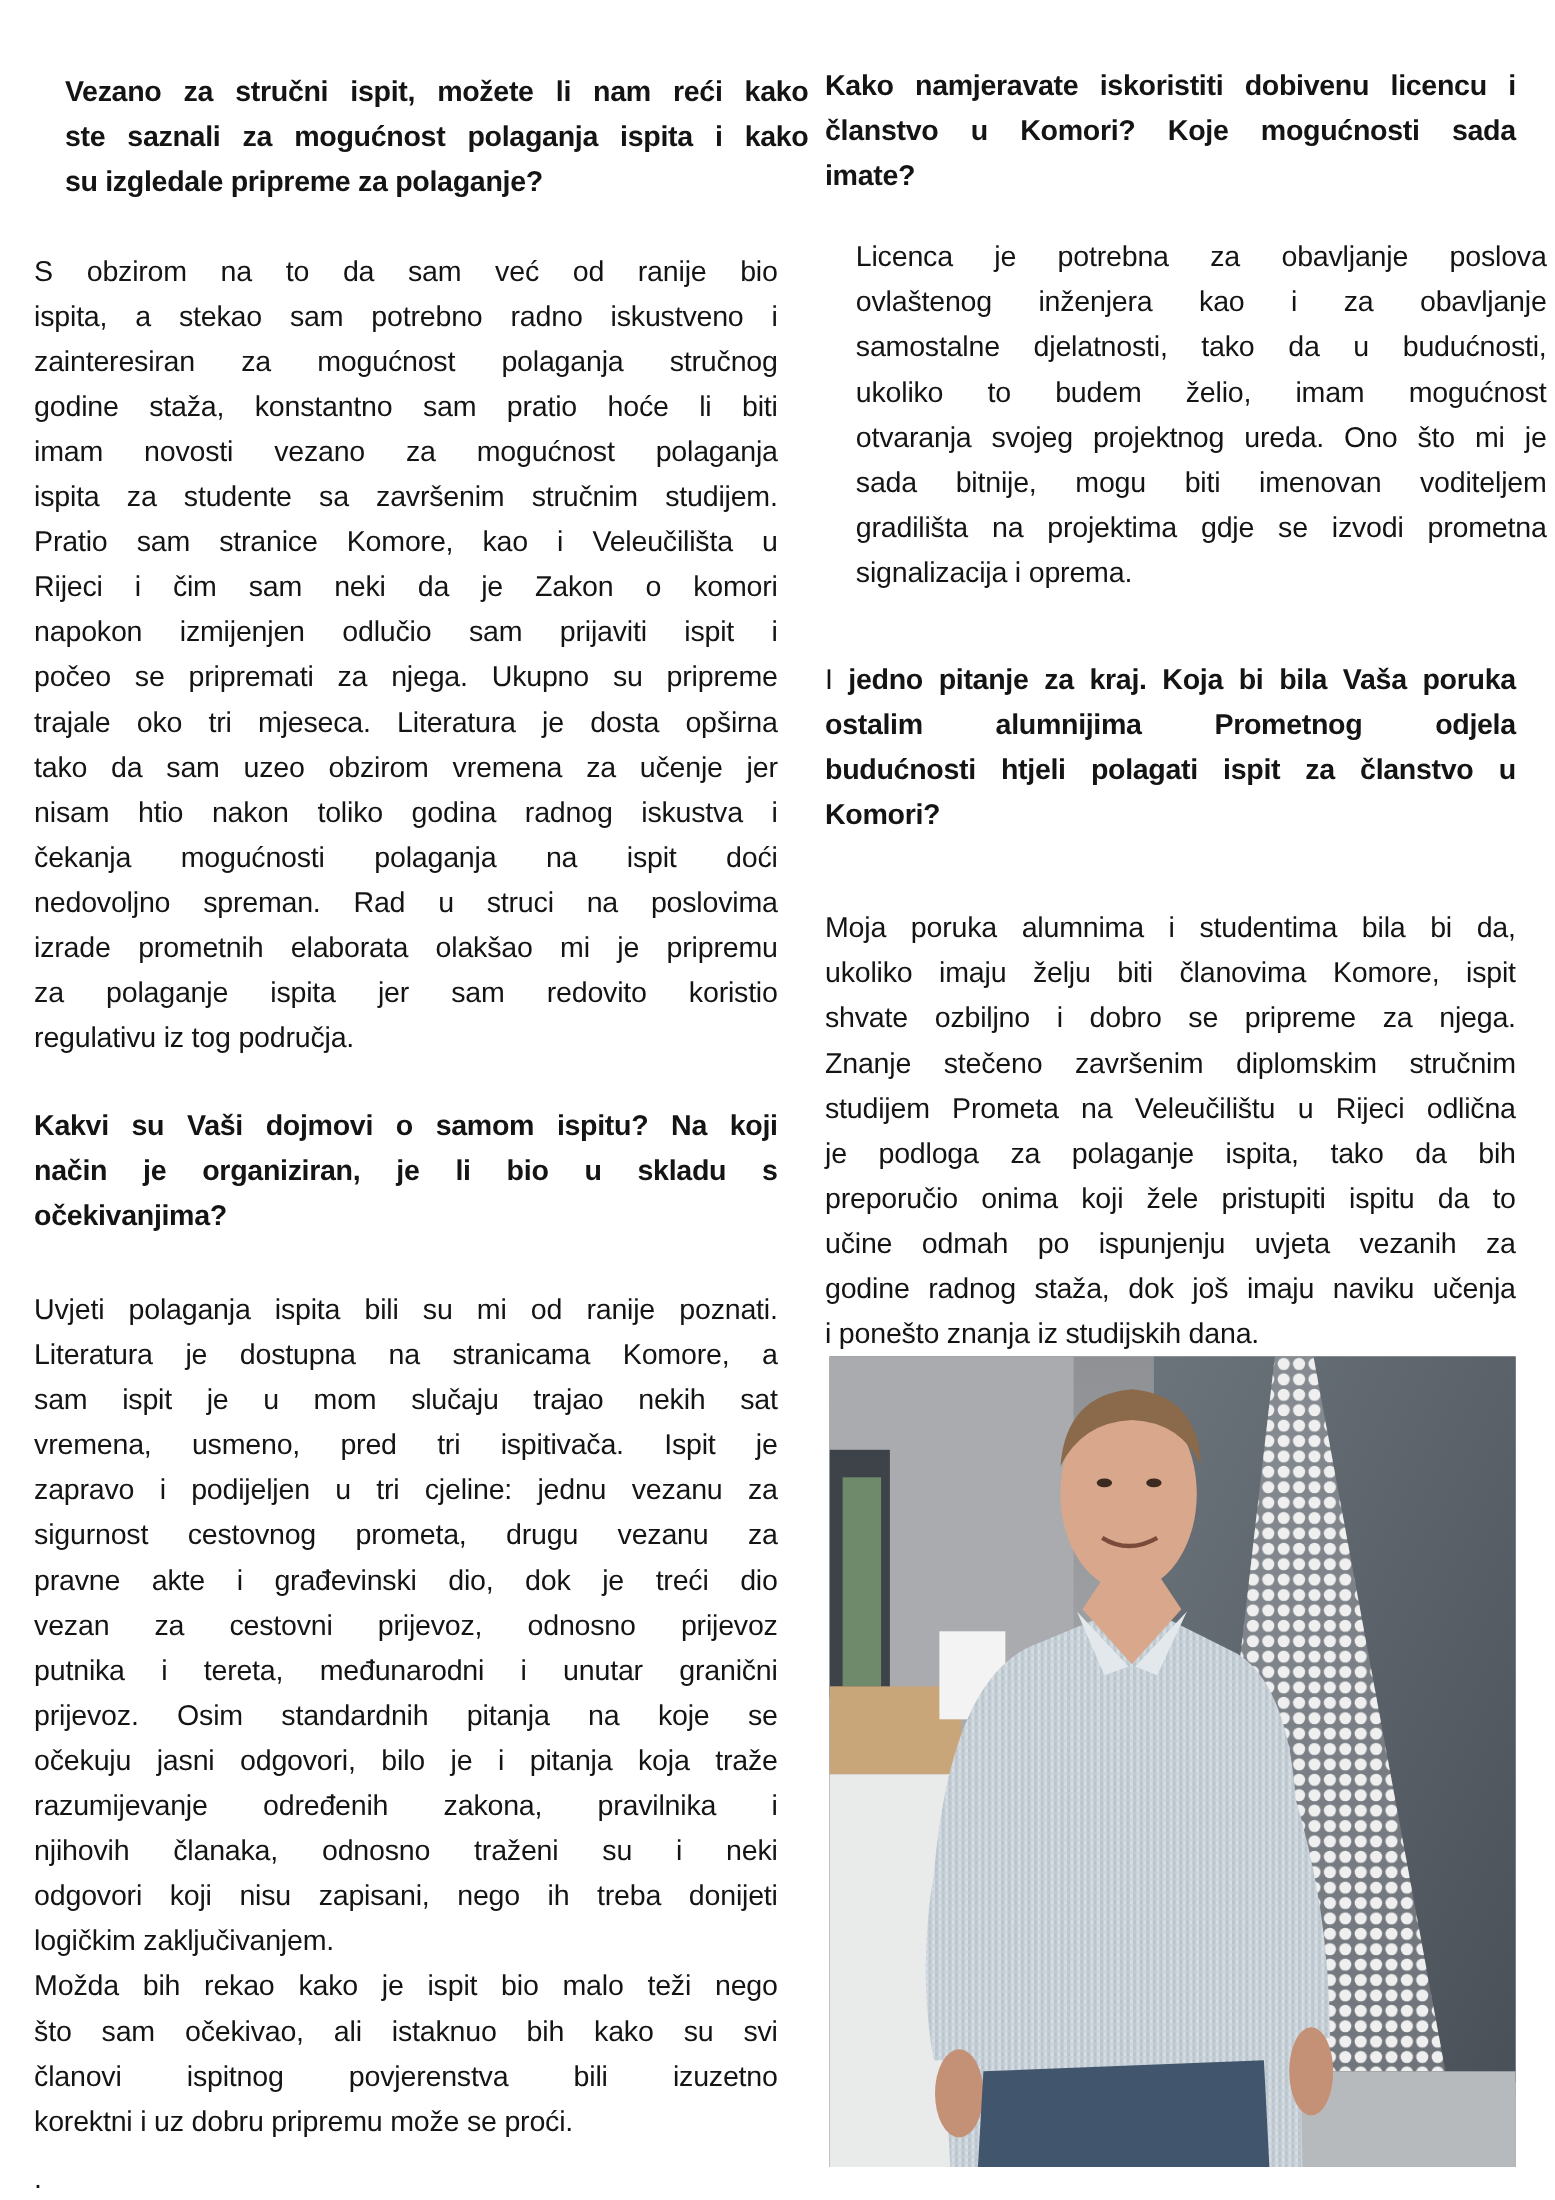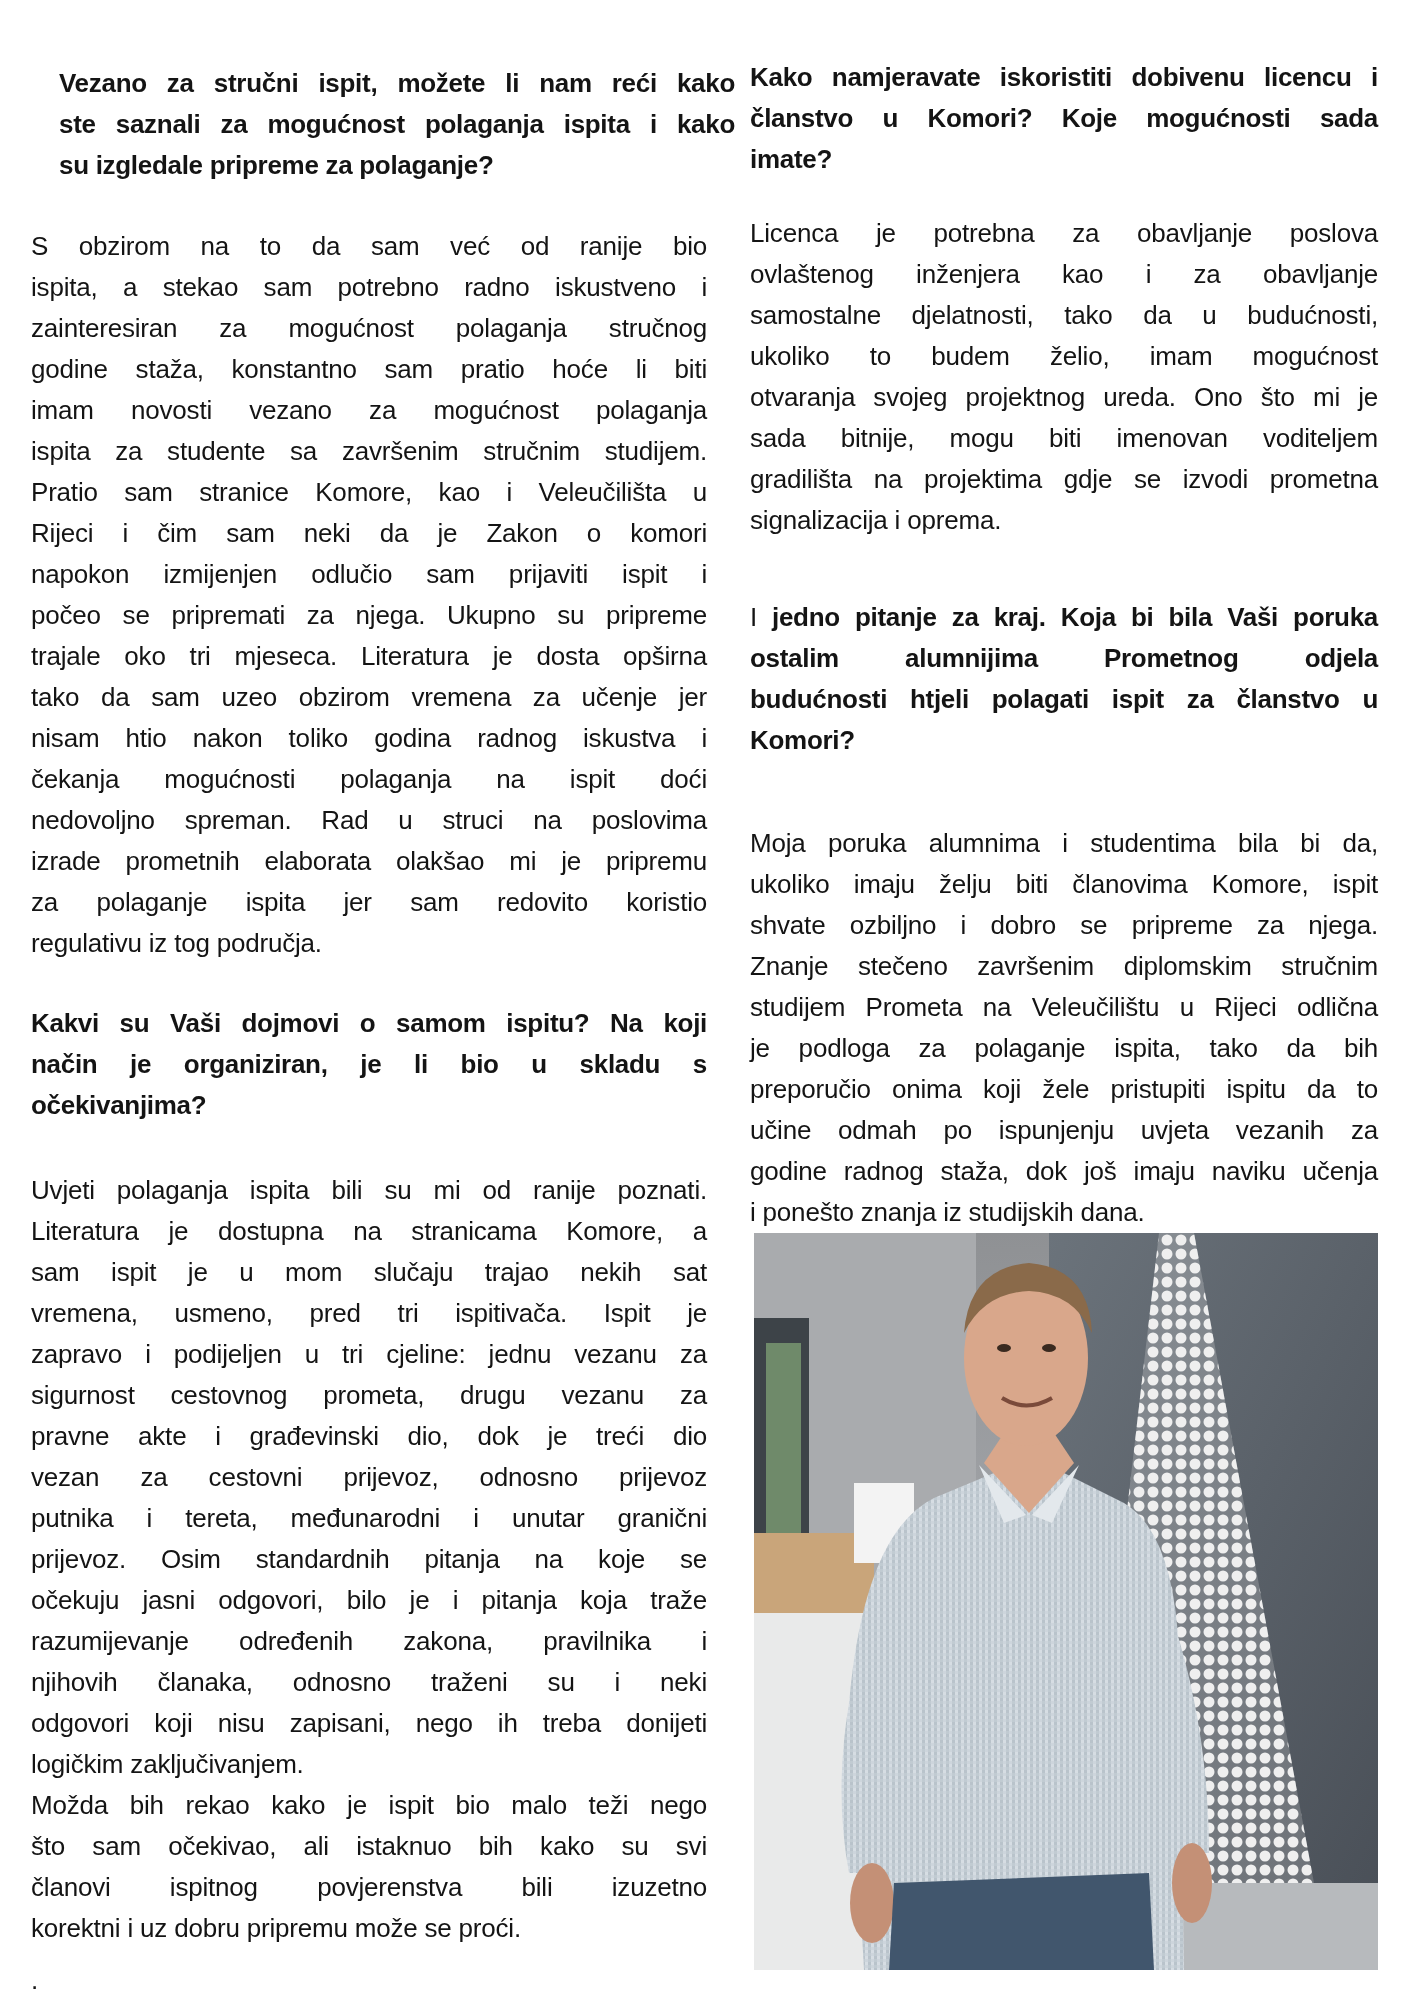--- a/index.html
+++ b/index.html
@@ -77,33 +77,33 @@
 </div>
 
 <div class="dot">.</div>
 
 <div class="block q right" style="top:57px;">
   <span class="line">Kako namjeravate iskoristiti dobivenu licencu i</span>
   <span class="line">članstvo u Komori? Koje mogućnosti sada</span>
   <span class="line last">imate?</span>
 </div>
 
-<div class="block a right" style="top:213px;">
+<div class="block a right" style="top:213px;margin-left:28px;">
   <span class="line">Licenca je potrebna za obavljanje poslova</span>
   <span class="line">ovlaštenog inženjera kao i za obavljanje</span>
   <span class="line">samostalne djelatnosti, tako da u budućnosti,</span>
   <span class="line">ukoliko to budem želio, imam mogućnost</span>
   <span class="line">otvaranja svojeg projektnog ureda. Ono što mi je</span>
   <span class="line">sada bitnije, mogu biti imenovan voditeljem</span>
   <span class="line">gradilišta na projektima gdje se izvodi prometna</span>
   <span class="line last">signalizacija i oprema.</span>
 </div>
 
 <div class="block q right" style="top:597px;">
-  <span class="line"><span style="font-weight:normal">I</span> <span>jedno pitanje za kraj. Koja bi bila Vaši poruka</span></span>
+  <span class="line"><span style="font-weight:normal">I</span> <span>jedno pitanje za kraj. Koja bi bila Vaša poruka</span></span>
   <span class="line">ostalim alumnijima Prometnog odjela</span>
   <span class="line">budućnosti htjeli polagati ispit za članstvo u</span>
   <span class="line last">Komori?</span>
 </div>
 
 <div class="block a right" style="top:823px;">
   <span class="line">Moja poruka alumnima i studentima bila bi da,</span>
   <span class="line">ukoliko imaju želju biti članovima Komore, ispit</span>
   <span class="line">shvate ozbiljno i dobro se pripreme za njega.</span>
   <span class="line">Znanje stečeno završenim diplomskim stručnim</span>

